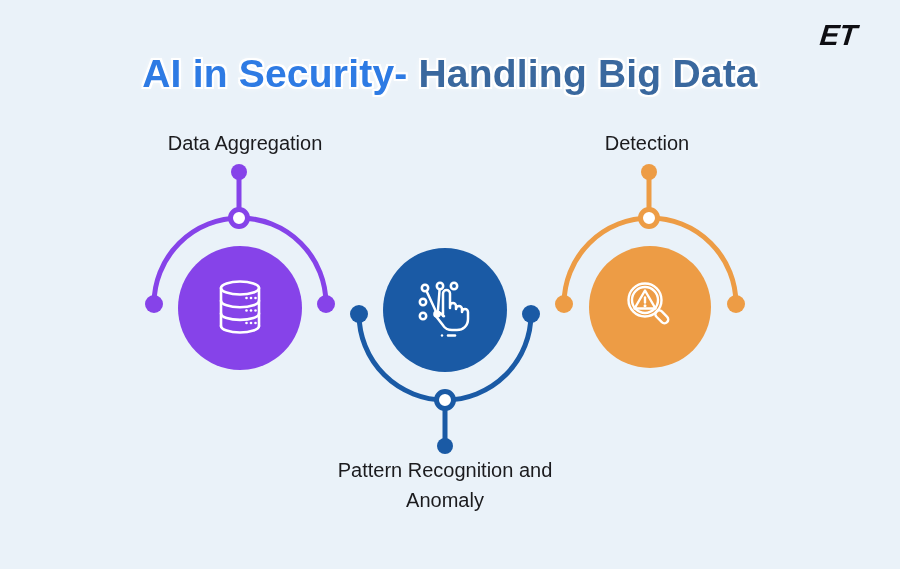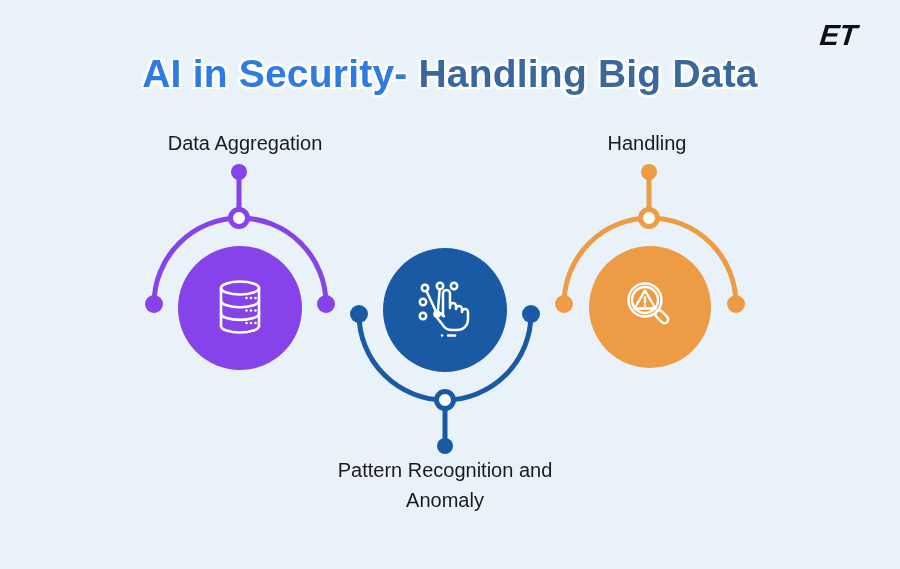--- a/index.html
+++ b/index.html
@@ -35,21 +35,21 @@
 <div class="canvas" style="background: rgb(234, 242, 249);">
 
   <div class="title">
     <span style="color: rgb(46, 123, 228);">AI in Security- </span><span style="color: rgb(58, 104, 158);">Handling Big Data</span>
   </div>
 
   <div class="logo" style="color: rgb(14, 14, 19);">ET</div>
 
   <div class="node-label label-2" style="color: rgb(27, 27, 30);">Pattern Recognition and Anomaly</div>
   <div class="node-label label-1" style="color: rgb(27, 27, 30);">Data Aggregation</div>
-  <div class="node-label label-3" style="color: rgb(27, 27, 30);">Handling</div>
+  <div class="node-label label-3" style="color: rgb(27, 27, 30);">Detection</div>
 
   <svg class="node-svg svg-1" width="200" height="228">
     <line x1="99" y1="14" x2="99" y2="60" stroke-width="5" stroke="#8643E9"></line>
     <circle cx="99" cy="14" r="8" fill="#8643E9"></circle>
     <path d="M14 146 A86 86 0 0 1 186 146" fill="none" stroke-width="5" stroke="#8643E9"></path>
     <circle cx="14" cy="146" r="9" fill="#8643E9"></circle>
     <circle cx="186" cy="146" r="9" fill="#8643E9"></circle>
     <circle cx="99" cy="60" r="8.5" fill="#FFFFFF" stroke-width="5" stroke="#8643E9"></circle>
     <circle cx="100" cy="150" r="62" fill="#8643E9"></circle>
     <g transform="translate(68,118)" stroke="#FFFFFF" fill="none" stroke-width="2.6" stroke-linecap="round">

